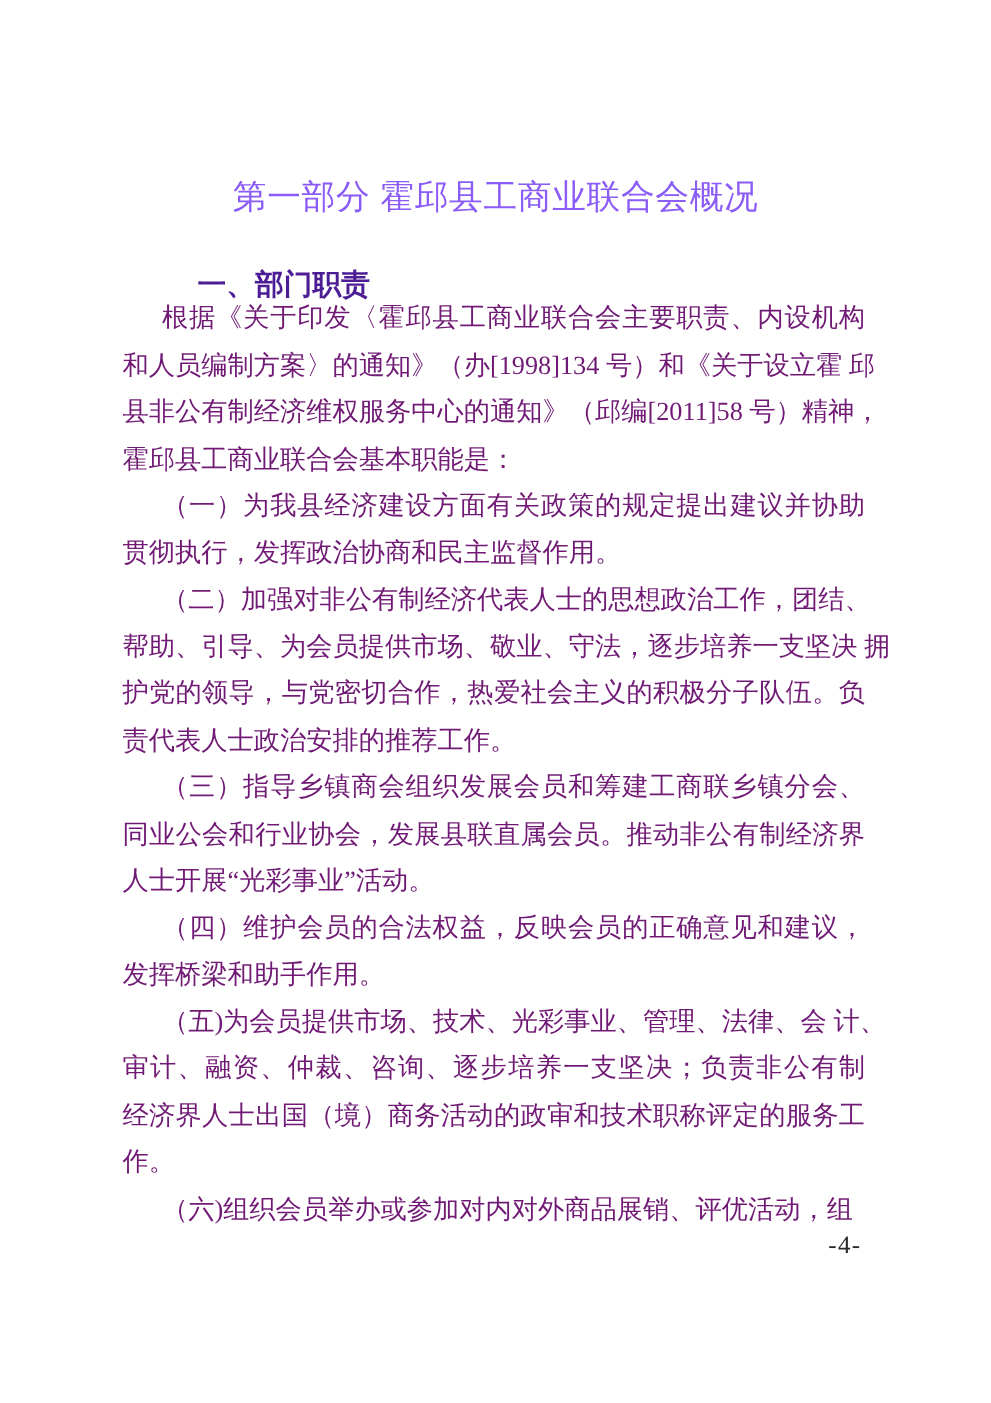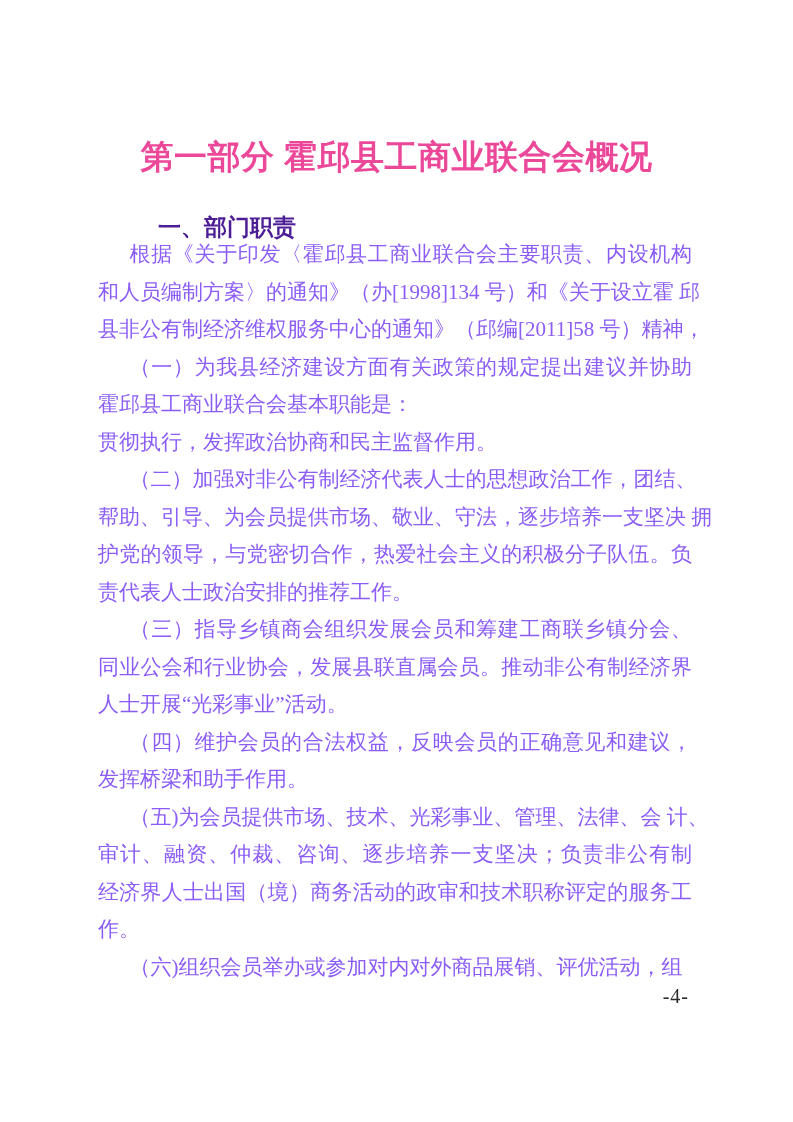--- a/index.html
+++ b/index.html
@@ -14,46 +14,46 @@
     width: 793px; height: 1122px;
     background: #ffffff;
     color: #1a1a1a;
   }
   .doc-title {
     position: absolute;
     left: 0; right: 0; top: 141px;
     margin: 0;
     text-align: center;
     font-family: "Liberation Sans", sans-serif;
-    font-weight: 700;
-    font-size: 33px;
+    font-weight: 400;
+    font-size: 27px;
     line-height: 32px;
     letter-spacing: 0.5px;
-    color: #ec4899;
+    color: #8b5cf6;
   }
   .section-heading {
     position: absolute;
     left: 144px; top: 200px;
     margin: 14px;
     font-family: "Liberation Sans", sans-serif;
     font-weight: 700;
     font-size: 23px;
     line-height: 26px;
     color: #4c1d95;
   }
   .body-text {
     position: absolute;
     left: 98px; top: 236px;
     width: 594px;
   }
   .line {
     height: 37.5px;
     line-height: 37.5px;
     font-size: 21px;
-    color: #8b5cf6;
+    color: #701a75;
     white-space: nowrap;
     text-align: justify;
     text-align-last: justify;
     text-justify: inter-character;
   }
   .line.first { text-indent: 1.5em; }
   .line.last  { text-align-last: left; }
   .page-number {
     position: absolute;
     top: 985px; right: 104px;
@@ -68,22 +68,22 @@
 
 <div class="page">
   <h1 class="doc-title">第一部分 霍邱县工商业联合会概况</h1>
 
   <h2 class="section-heading">一、部门职责</h2>
 
   <div class="body-text" id="body-text">
       <div class="line first">根据《关于印发〈霍邱县工商业联合会主要职责、内设机构</div>
       <div class="line">和人员编制方案〉的通知》（办[1998]134 号）和《关于设立霍 邱</div>
       <div class="line">县非公有制经济维权服务中心的通知》（邱编[2011]58 号）精神，</div>
+      <div class="line last">霍邱县工商业联合会基本职能是：</div>
       <div class="line first">（一）为我县经济建设方面有关政策的规定提出建议并协助</div>
-      <div class="line last">霍邱县工商业联合会基本职能是：</div>
       <div class="line last">贯彻执行，发挥政治协商和民主监督作用。</div>
       <div class="line first">（二）加强对非公有制经济代表人士的思想政治工作，团结、</div>
       <div class="line">帮助、引导、为会员提供市场、敬业、守法，逐步培养一支坚决 拥</div>
       <div class="line">护党的领导，与党密切合作，热爱社会主义的积极分子队伍。负</div>
       <div class="line last">责代表人士政治安排的推荐工作。</div>
       <div class="line first">（三）指导乡镇商会组织发展会员和筹建工商联乡镇分会、</div>
       <div class="line">同业公会和行业协会，发展县联直属会员。推动非公有制经济界</div>
       <div class="line last">人士开展“光彩事业”活动。</div>
       <div class="line first">（四）维护会员的合法权益，反映会员的正确意见和建议，</div>
       <div class="line last">发挥桥梁和助手作用。</div>

